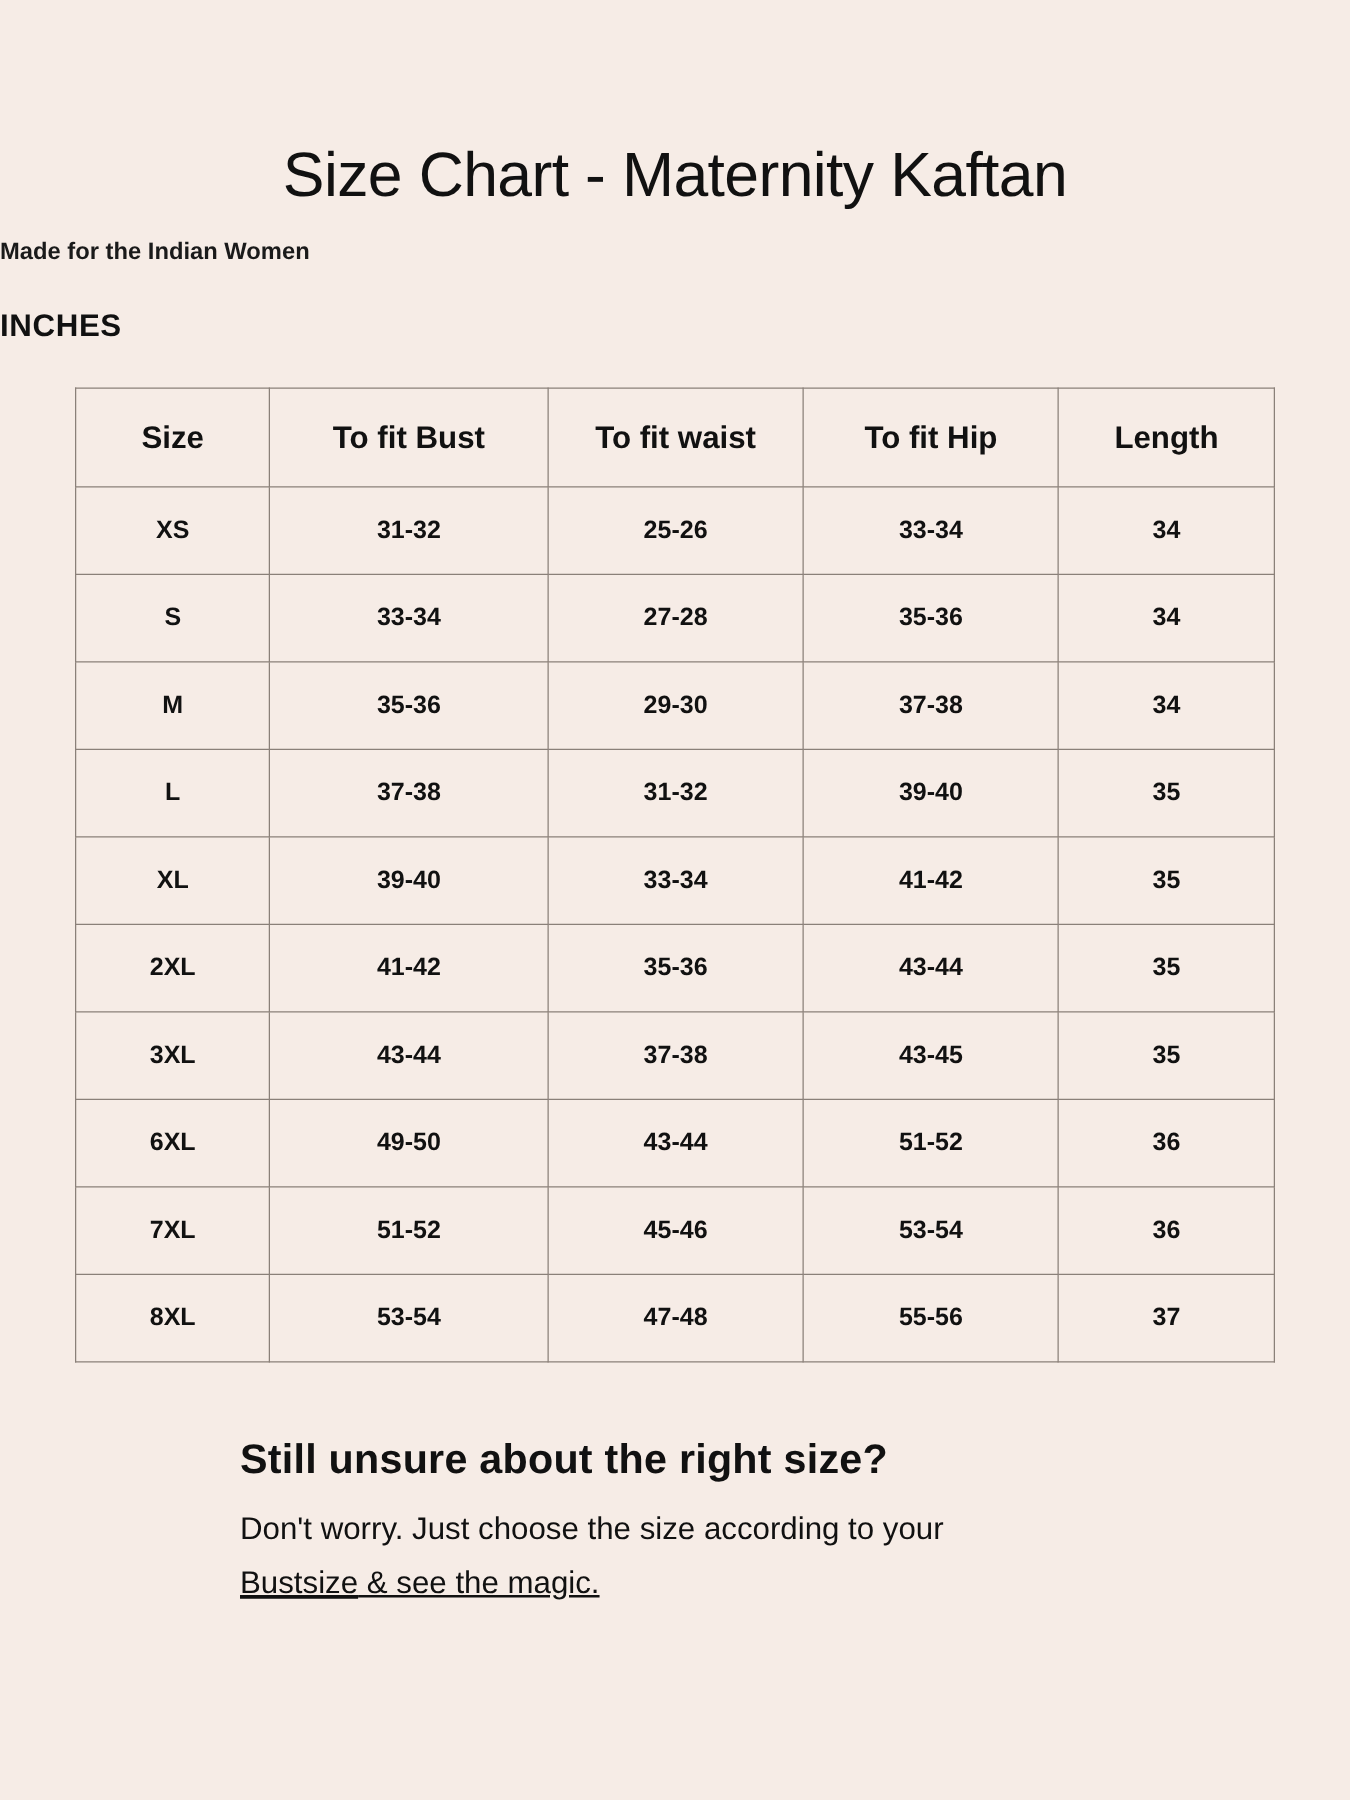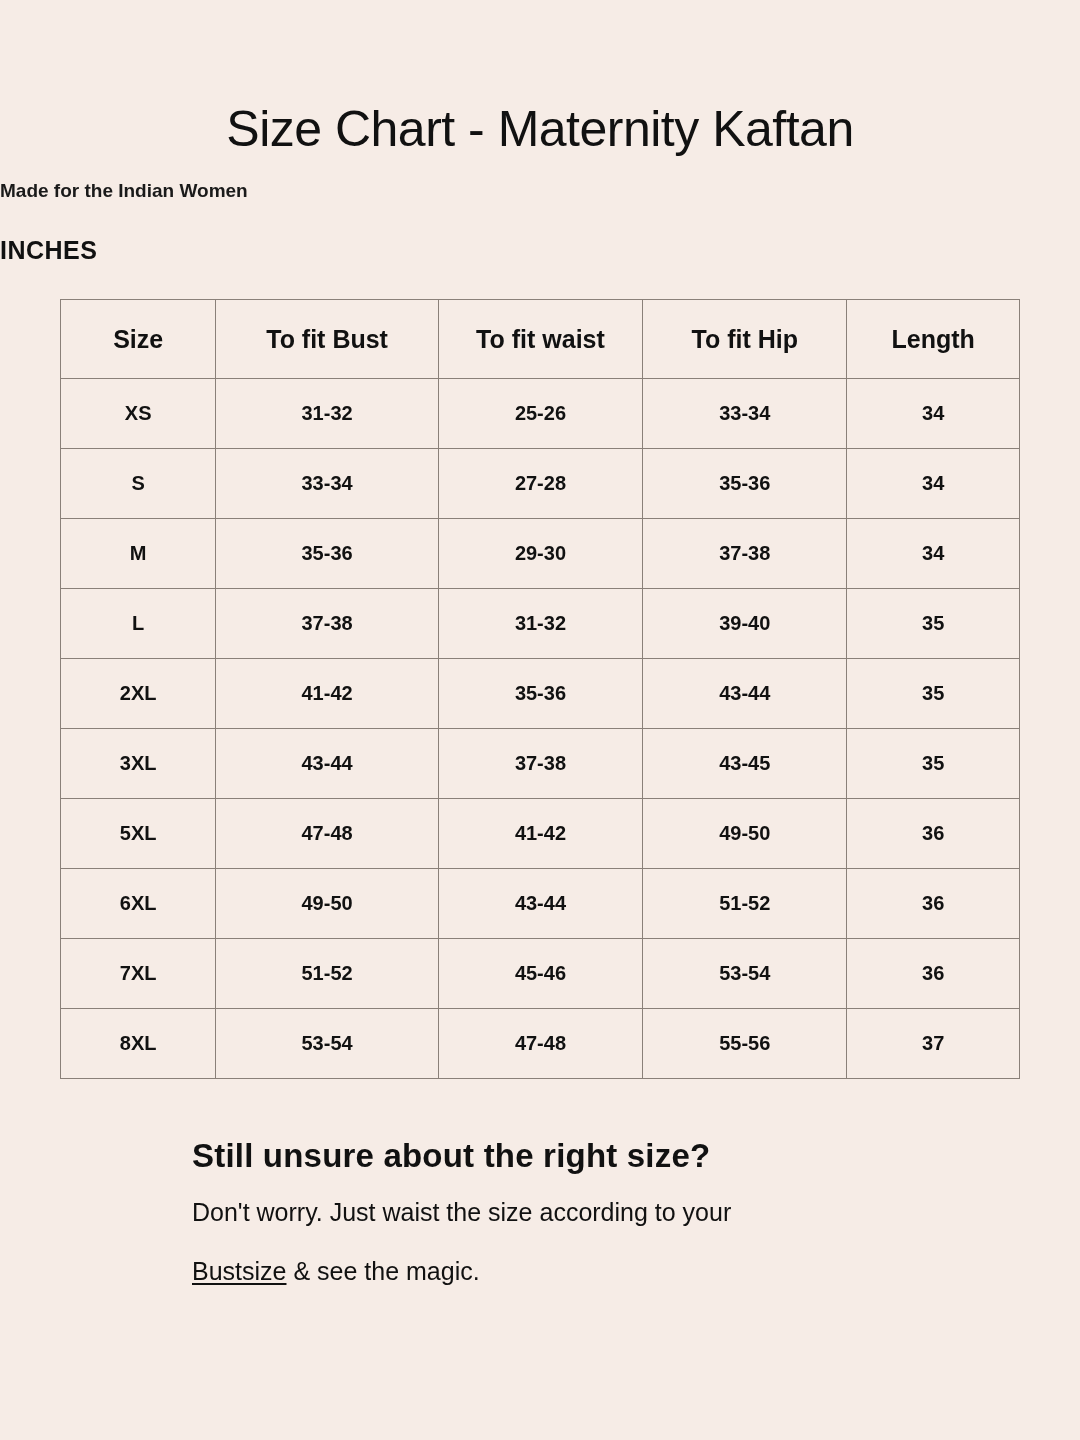--- a/index.html
+++ b/index.html
@@ -18,21 +18,21 @@
     position: relative;
     width: 1080px;
     height: 1440px;
     box-sizing: border-box;
   }
   .title {
     text-align: center;
     font-size: 50px;
     font-weight: 400;
     letter-spacing: -0.5px;
-    margin: 0;
+    margin: 11px;
     padding-top: 100px;
     color: #111;
   }
   .subtitle {
     text-align: left;
     font-size: 19px;
     font-weight: 700;
     margin-top: 22px;
     color: #1a1a1a;
   }
@@ -147,39 +147,39 @@
           <td>34</td>
         </tr>
         <tr>
           <td>L</td>
           <td>37-38</td>
           <td>31-32</td>
           <td>39-40</td>
           <td>35</td>
         </tr>
         <tr>
+          <td>XL</td>
+          <td>39-40</td>
+          <td>33-34</td>
+          <td>41-42</td>
+          <td>35</td>
+        </tr>
+        <tr>
           <td>2XL</td>
           <td>41-42</td>
           <td>35-36</td>
           <td>43-44</td>
           <td>35</td>
         </tr>
         <tr>
           <td>3XL</td>
           <td>43-44</td>
           <td>37-38</td>
           <td>43-45</td>
           <td>35</td>
-        </tr>
-        <tr>
-          <td>5XL</td>
-          <td>47-48</td>
-          <td>41-42</td>
-          <td>49-50</td>
-          <td>36</td>
         </tr>
         <tr>
           <td>6XL</td>
           <td>49-50</td>
           <td>43-44</td>
           <td>51-52</td>
           <td>36</td>
         </tr>
         <tr>
           <td>7XL</td>
@@ -194,19 +194,19 @@
           <td>47-48</td>
           <td>55-56</td>
           <td>37</td>
         </tr>
       </tbody>
     </table>
   </div>
 
   <div class="footer">
     <div class="footer-heading">Still unsure about the right size?</div>
-    <div class="footer-text">Don't worry. Just waist the size according to your</div>
-    <div class="footer-text" style="margin-top:20px;">
+    <div class="footer-text">Don't worry. Just choose the size according to your</div>
+    <div class="footer-text" style="margin-top:4px;text-decoration:underline;">
       <span class="underline">Bustsize</span><span> &amp; see the magic.</span>
     </div>
   </div>
 
 </div>
 
 </body></html>

